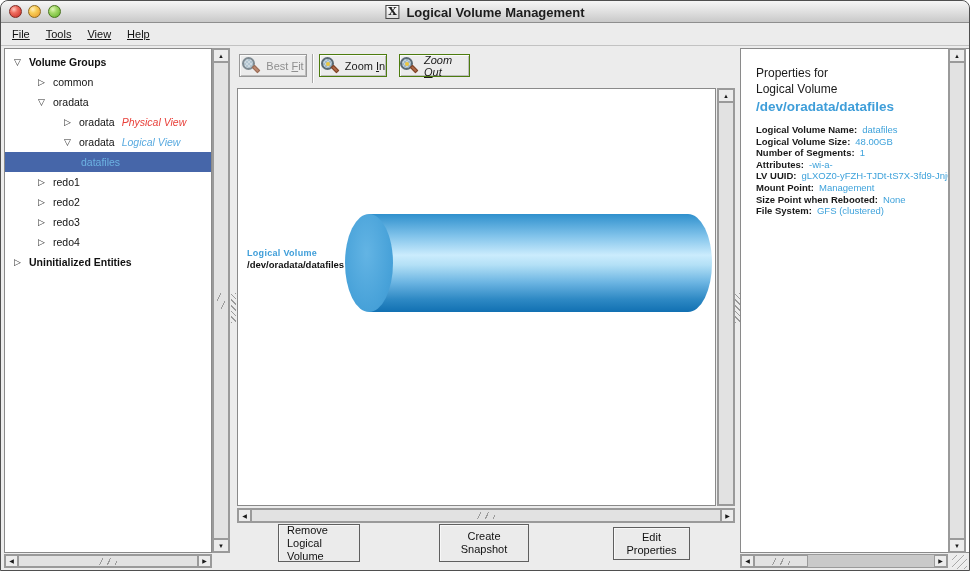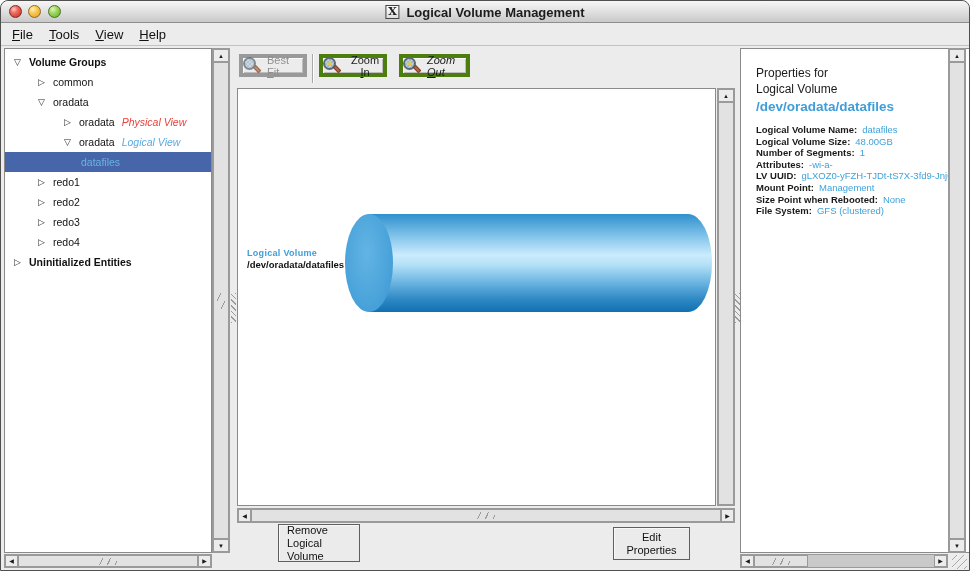--- a/index.html
+++ b/index.html
@@ -12,21 +12,21 @@
   .tl{position:absolute;top:4px;width:13px;height:13px;border-radius:50%;}
   .tl.red{left:8px;background:radial-gradient(circle at 35% 30%,#ffc9c0 0%,#ef6e60 35%,#d44238 75%,#b13028 100%);border:1px solid #7e2b24;}
   .tl.yellow{left:27px;background:radial-gradient(circle at 35% 30%,#ffeec0 0%,#f8ce58 35%,#eda93a 75%,#c98а2c 100%);background:radial-gradient(circle at 35% 30%,#ffeec0 0%,#f8ce58 35%,#eda93a 75%,#c9882c 100%);border:1px solid #8f6a20;}
   .tl.green{left:47px;background:radial-gradient(circle at 35% 30%,#e2f7bc 0%,#a5d96a 35%,#77bf3e 75%,#5d9c2e 100%);border:1px solid #49731f;}
   .title-group{position:absolute;left:50%;top:0;transform:translateX(-50%);height:22px;display:flex;align-items:center;gap:7px;}
   .win-icon{width:14px;height:14px;border:1px solid #444;background:linear-gradient(#fff,#ddd);font-size:11px;line-height:12px;text-align:center;color:#222;font-weight:bold;font-family:"DejaVu Serif",serif;}
   .win-title{font-size:13px;font-weight:bold;color:#1c1c1c;}
 
   
   .menubar{position:absolute;left:0;top:22px;width:100%;height:23px;background:#ececec;border-bottom:1px solid #c2c2c2;display:flex;align-items:center;}
-  .menu-item{font-size:13px;color:#111;padding:3px 8px;}
+  .menu-item{font-size:11px;color:#111;padding:3px 8px;text-decoration:underline;}
   .menu-item:first-child{margin-left:3px;}
   .menu-item .u{text-decoration:underline;}
 
   
   .panel{position:absolute;background:#fff;border:1px solid #8a8a8a;overflow:hidden;}
 
   
   .sb{position:absolute;background:#e6e6e6;border:1px solid #9a9a9a;display:flex;}
   .sb.v{flex-direction:column;}
   .sb .btn{flex:0 0 13px;background:#ececec;border:1px solid #9a9a9a;display:flex;align-items:center;justify-content:center;font-size:6px;color:#1a1a1a;line-height:1;}
@@ -48,21 +48,21 @@
   .trow .sfx{margin-left:7px;font-style:italic;}
   .sfx.red{color:#e8403a;}
   .sfx.blue{color:#5aabe0;}
   .ind0{padding-left:6px;}
   .ind1{padding-left:30px;}
   .ind2{padding-left:56px;}
   .ind3{padding-left:76px;}
   .trow.selected{background:#4666a9;color:#6cb2e2;}
 
   
-  .tbtn{position:absolute;height:23px;background:#ececec;border:4px solid #4d7c0f;box-shadow:inset 1px 1px 0 #fafafa, inset -1px -1px 0 #bdbdbd;display:flex;align-items:center;justify-content:center;gap:6px;font-size:11px;color:#1a1a1a;}
+  .tbtn{position:absolute;height:23px;background:#ececec;border:1px solid #4d7c0f;box-shadow:inset 1px 1px 0 #fafafa, inset -1px -1px 0 #bdbdbd;display:flex;align-items:center;justify-content:center;gap:6px;font-size:11px;color:#1a1a1a;}
   .tbtn.disabled{color:#8f8f8f;border-color:#999;}
   .tbtn .u{text-decoration:underline;}
   .tsep{position:absolute;width:2px;background:linear-gradient(90deg,#a8a8a8 1px,#fff 1px);}
   .mag{position:relative;width:18px;height:18px;flex:0 0 18px;}
   .mag .lens{position:absolute;left:0;top:0;width:13px;height:13px;border-radius:50%;border:2px solid #5a6a74;background:repeating-conic-gradient(#c3d3de 0 25%,#9fb8c8 0 50%) 0 0/4px 4px;}
   .mag .handle{position:absolute;left:10px;top:10px;width:8px;height:4px;background:#b06a48;border:1px solid #7c4227;transform:rotate(45deg);}
   .mag.dot .lens::after{content:"";position:absolute;left:3px;top:3px;width:4px;height:4px;border-radius:50%;background:#e9c53e;}
   .tbtn.disabled .mag{opacity:.75;}
 
   
@@ -219,20 +219,23 @@
   <div class="sb h" style="left:236px;top:507px;width:498px;height:15px;">
     <div class="btn">◀</div>
     <div class="thumb">
         <span class="gripmark"></span>
       </div>
     <div class="btn">▶</div>
   </div>
 
   <div class="abtn" style="left:277px;top:523px;width:82px;height:38px;">
     <span class="txt"><span>Remove</span><br><span>Logical Volume</span></span>
+  </div>
+  <div class="abtn center" style="left:438px;top:523px;width:90px;height:38px;">
+    <span class="txt">Create Snapshot</span>
   </div>
   <div class="abtn center" style="left:612px;top:526px;width:77px;height:33px;">
     <span class="txt">Edit Properties</span>
   </div>
 
   <div class="pane-divider" style="left:734px;top:47px;width:5px;height:520px;">
       <span class="pgrip"></span>
     </div>
 
   <div class="panel" style="left:739px;top:47px;width:240px;height:505px;">

